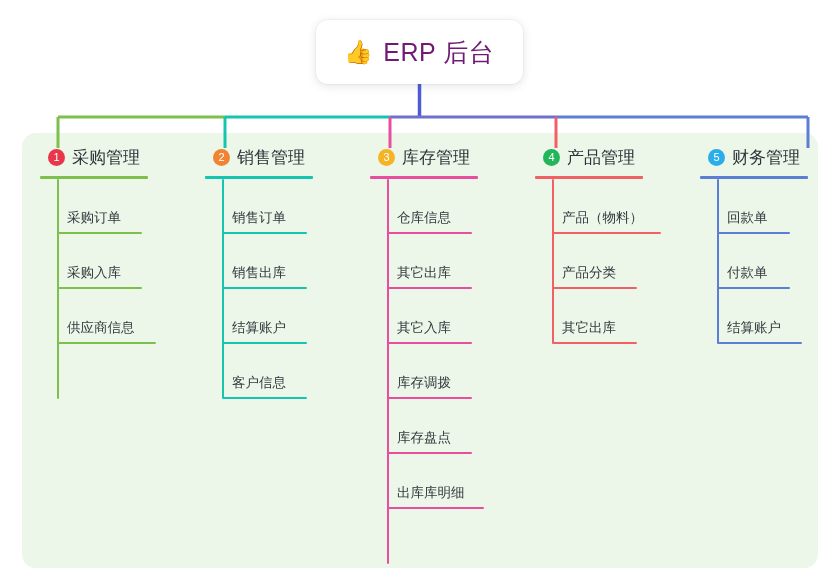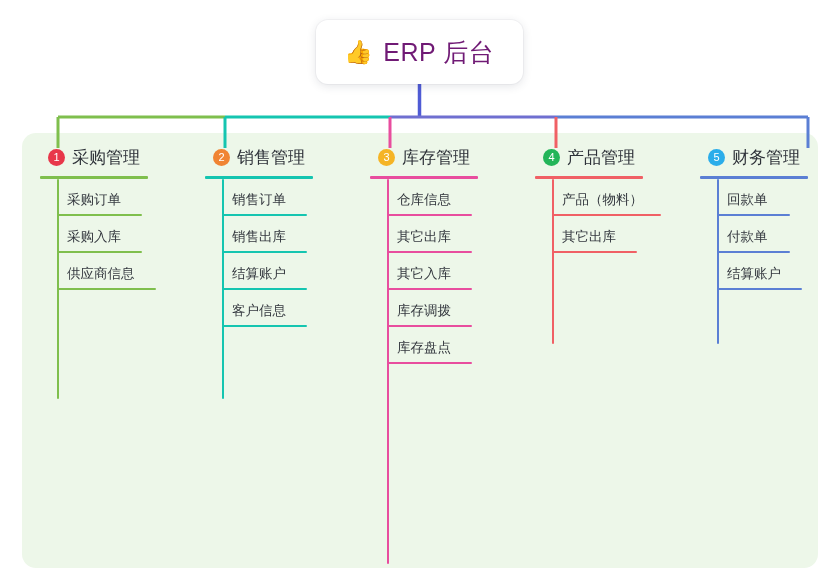--- a/index.html
+++ b/index.html
@@ -112,21 +112,21 @@
     height: 3px;
     border-radius: 1px;
     margin-top: 7px;
   }
   .items {
     position: relative;
     margin-top: 0;
   }
   .item {
     position: relative;
-    height: 37px;
+    height: 55px;
   }
   .item-label {
     position: absolute;
     left: 27px;
     bottom: 7px;
     font-size: 13.5px;
     color: #33373e;
     white-space: nowrap;
   }
   .item-underline {
@@ -239,35 +239,43 @@
             <span class="item-underline" style="background: rgb(232, 77, 158); width: 84px;"></span>
           </div>
           <div class="item">
             <span class="item-label">库存调拨</span>
             <span class="item-underline" style="background: rgb(232, 77, 158); width: 84px;"></span>
           </div>
           <div class="item">
             <span class="item-label">库存盘点</span>
             <span class="item-underline" style="background: rgb(232, 77, 158); width: 84px;"></span>
           </div>
+          <div class="item">
+            <span class="item-label">出库库明细</span>
+            <span class="item-underline" style="background: rgb(232, 77, 158); width: 96px;"></span>
+          </div>
         </div>
       </div>
       <div class="column" style="left: 535px;">
         <div class="col-header">
           <span class="badge" style="background: rgb(35, 181, 89);">4</span>
           <span class="col-title">产品管理</span>
         </div>
         <div class="col-rule" style="background: rgb(240, 96, 101); width: 108px;"></div>
         <div class="items">
           <div class="spine" style="background: rgb(240, 96, 101); height: 165px;"></div>
           <div class="item">
             <span class="item-label">产品（物料）</span>
             <span class="item-underline" style="background: rgb(240, 96, 101); width: 108px;"></span>
           </div>
           <div class="item">
+            <span class="item-label">产品分类</span>
+            <span class="item-underline" style="background: rgb(240, 96, 101); width: 84px;"></span>
+          </div>
+          <div class="item">
             <span class="item-label">其它出库</span>
             <span class="item-underline" style="background: rgb(240, 96, 101); width: 84px;"></span>
           </div>
         </div>
       </div>
       <div class="column" style="left: 700px;">
         <div class="col-header">
           <span class="badge" style="background: rgb(43, 173, 234);">5</span>
           <span class="col-title">财务管理</span>
         </div>

